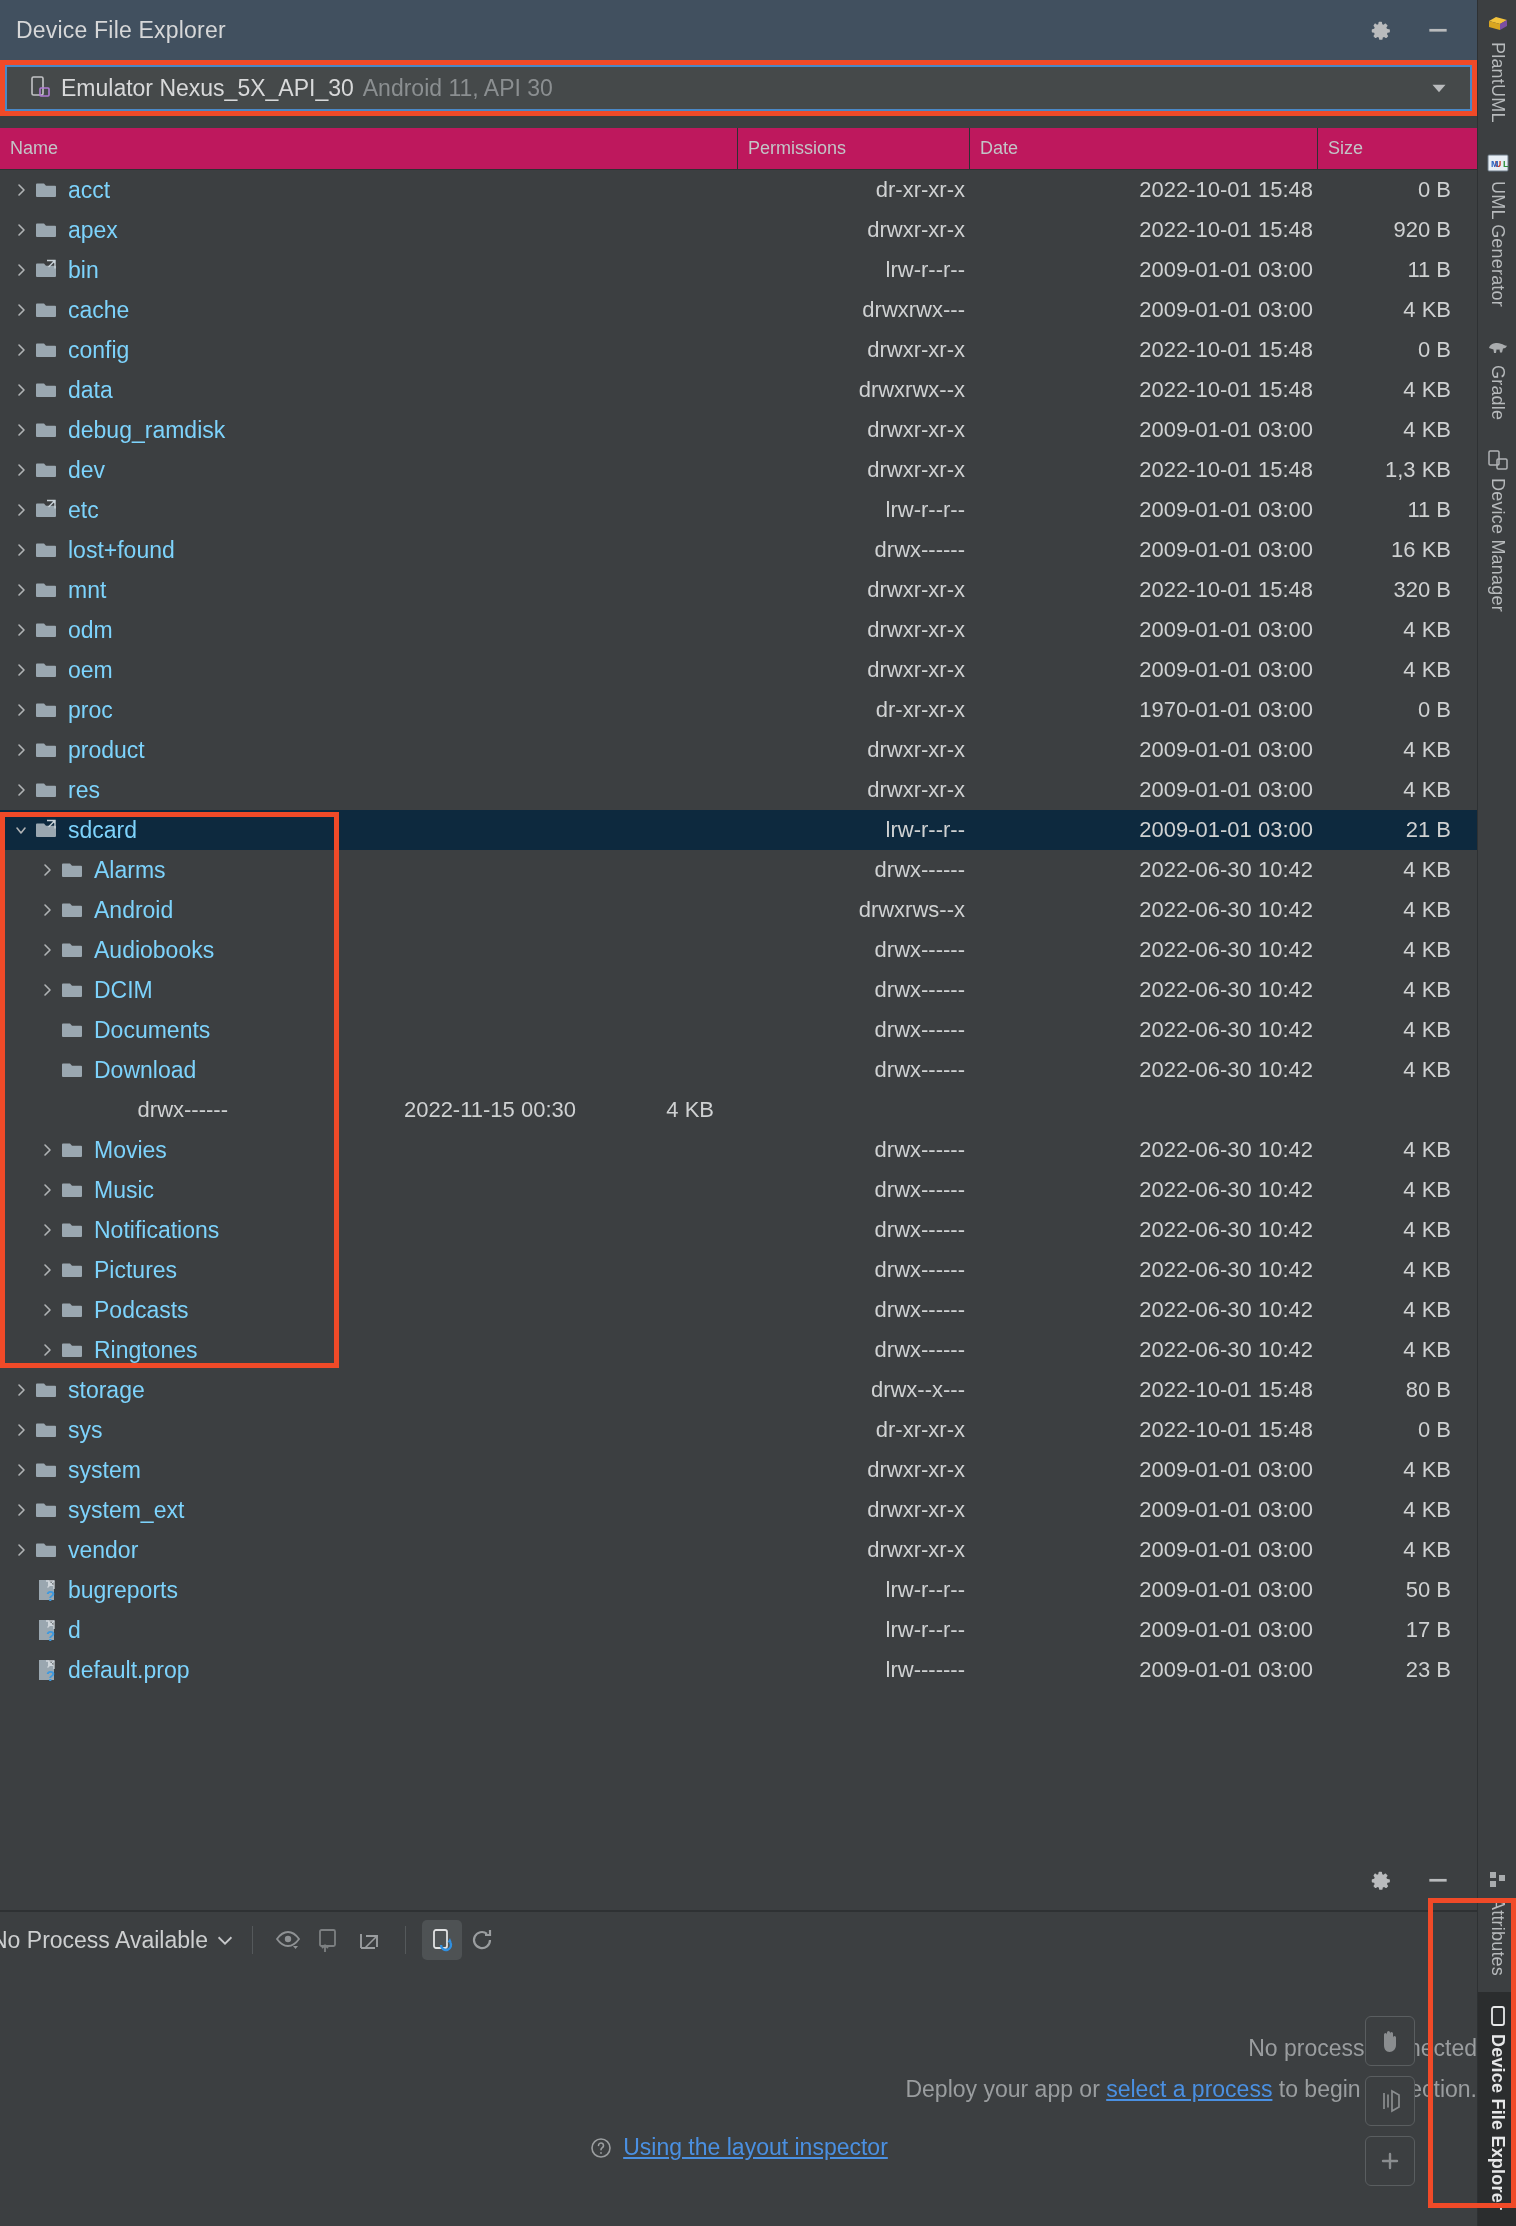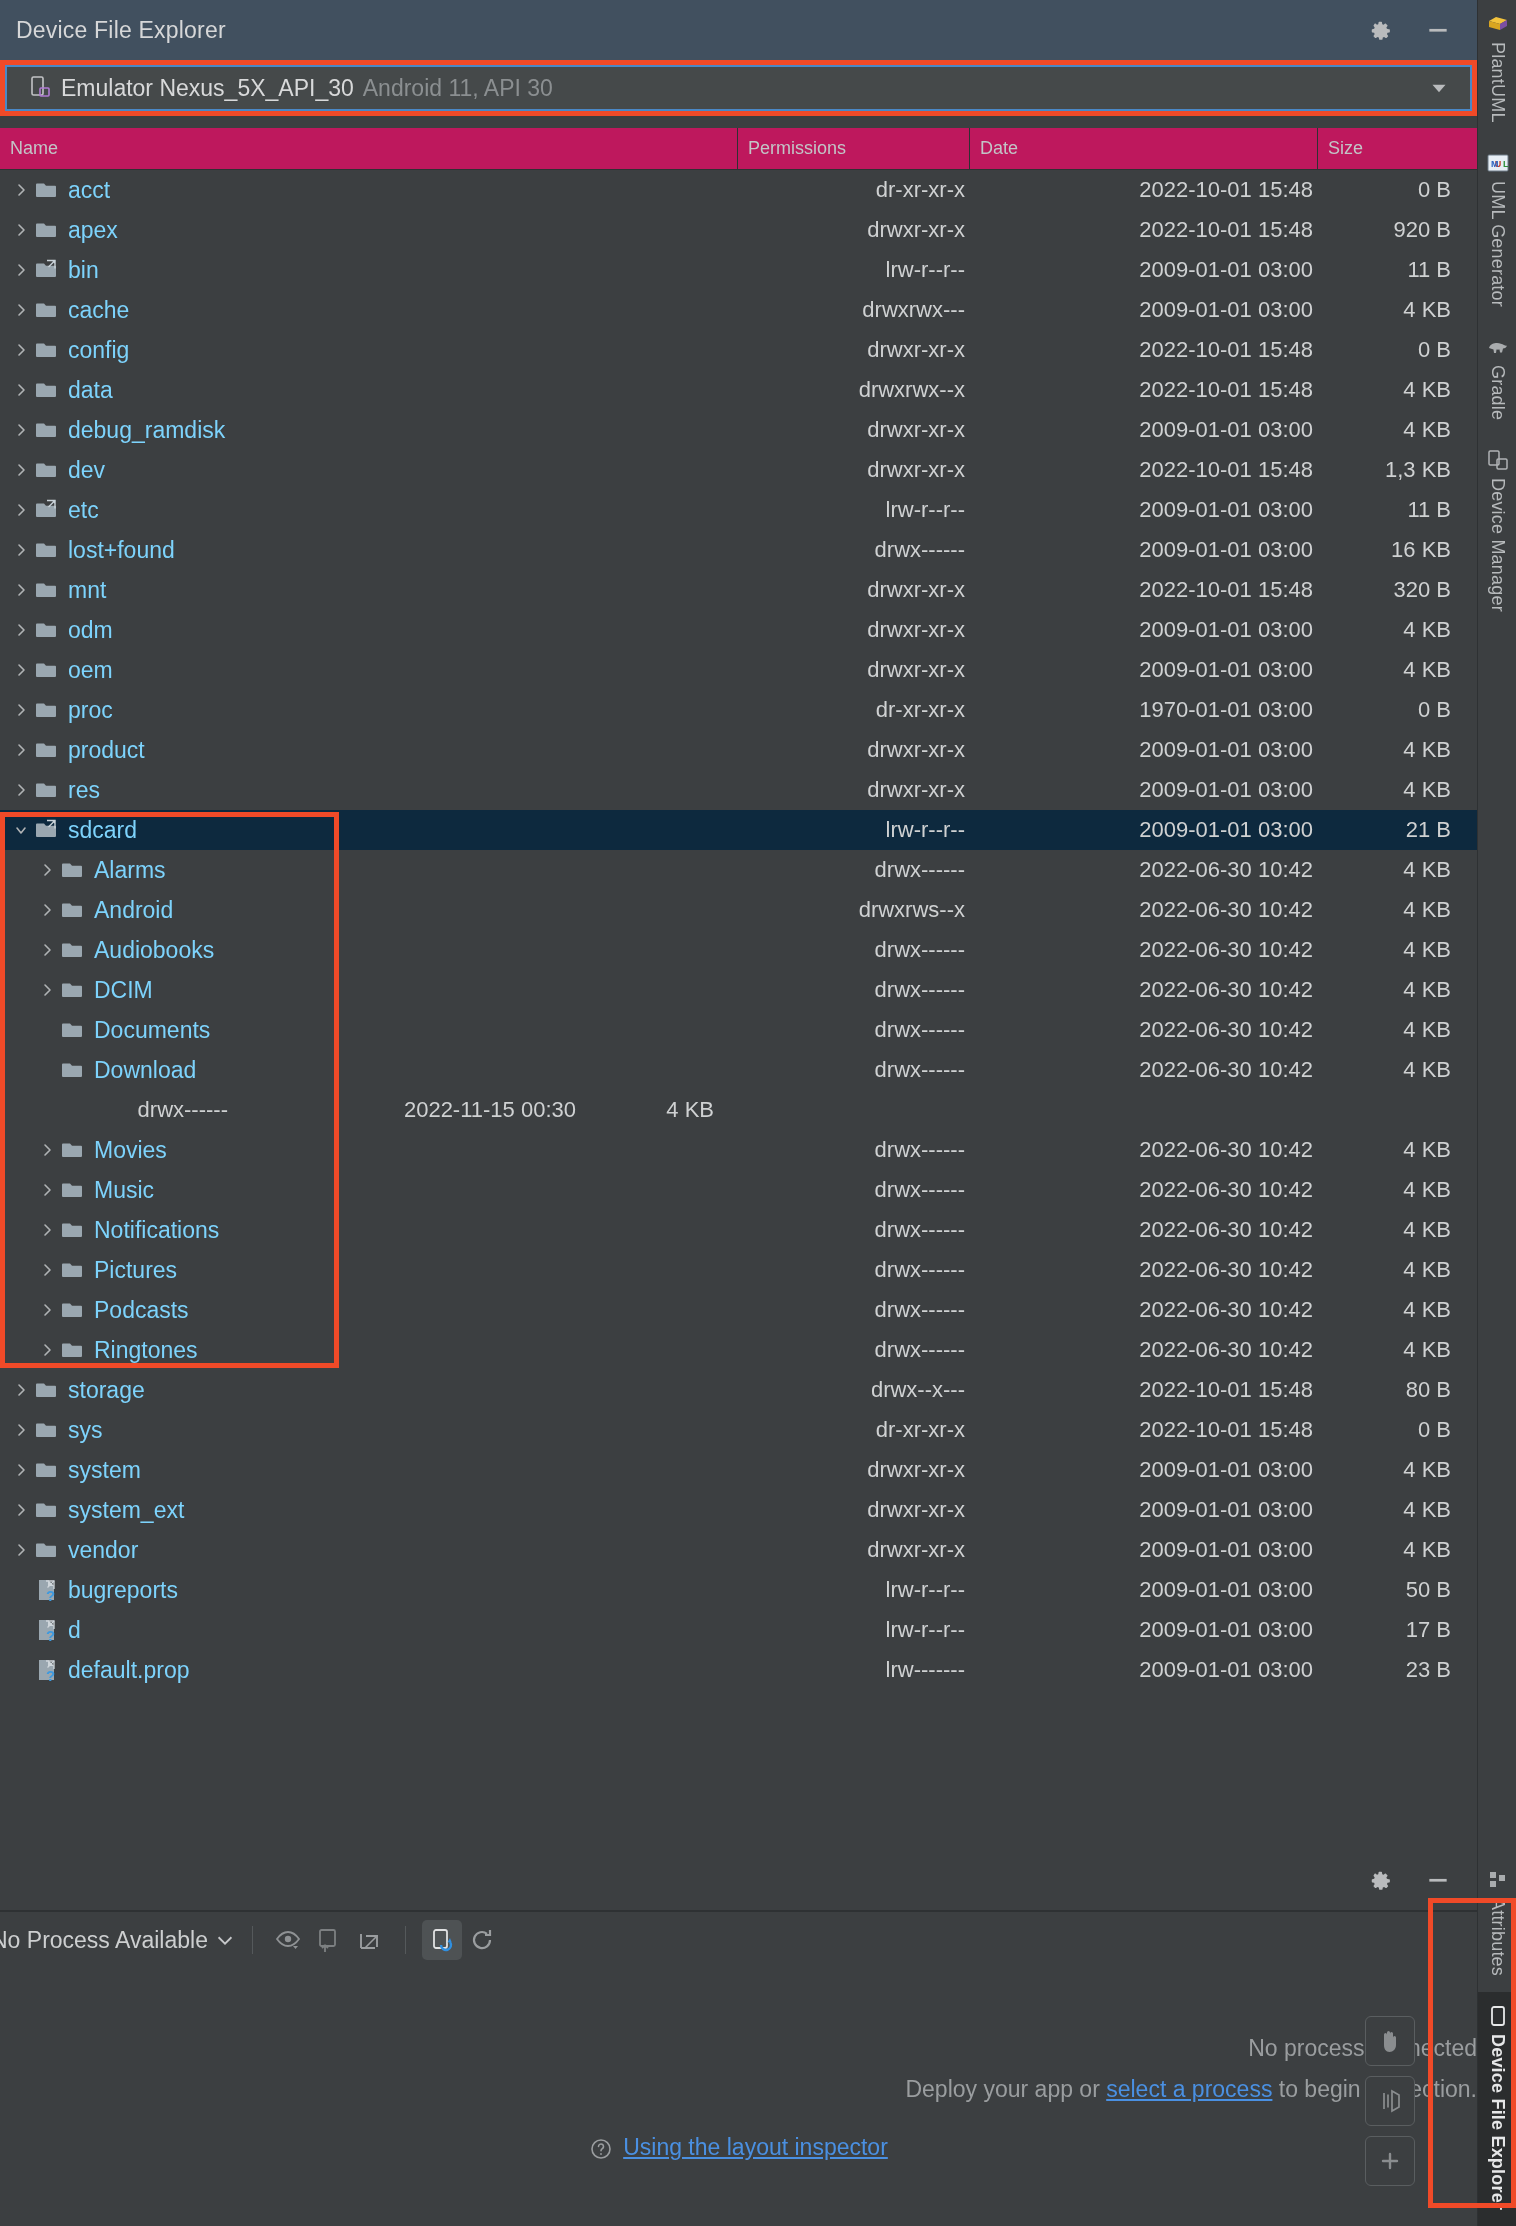--- a/index.html
+++ b/index.html
@@ -103,21 +103,21 @@
   
   .inspector-body {
     position: absolute; left: 0; top: 1970px; width: 1477px; height: 256px;
     background: #3c3f41;
   }
   .empty-msg { position: absolute; left: 0; right: 0; top: 65px; text-align: right; }
   .empty-msg .l1 { font-size: 23px; color: #9a9d9f; }
   .empty-msg .l2 { font-size: 23px; color: #9a9d9f; margin-top: 14px; }
   .lnk { color: #4a90e2; text-decoration: underline; }
   .help-row { position: absolute; left: 0; right: 0; top: 164px; text-align: center;
-              display: flex; align-items: flex-end; justify-content: center; gap: 10px; }
+              display: flex; align-items: center; justify-content: center; gap: 10px; }
   .help-row .qic { width: 24px; height: 24px; }
   .help-row .qic svg { width: 100%; height: 100%; }
 
   .fab-col { position: absolute; right: 62px; top: 46px; display: flex;
              flex-direction: column; gap: 10px; }
   .fab { width: 50px; height: 50px; border: 1px solid #5a5e60; border-radius: 6px;
          display: flex; align-items: center; justify-content: center; background: #3c3f41;}
   .fab svg { width: 30px; height: 30px; display: block; }
 
   

